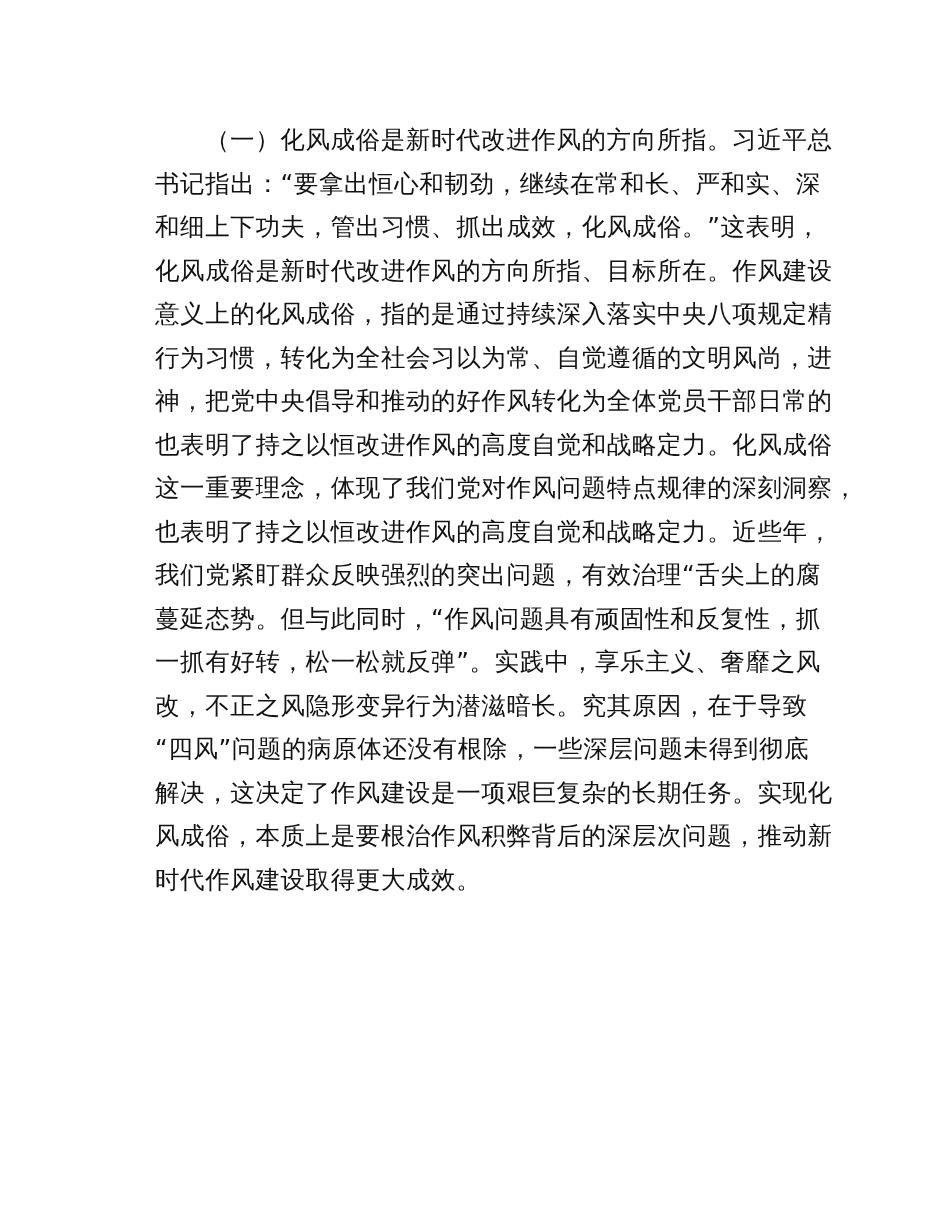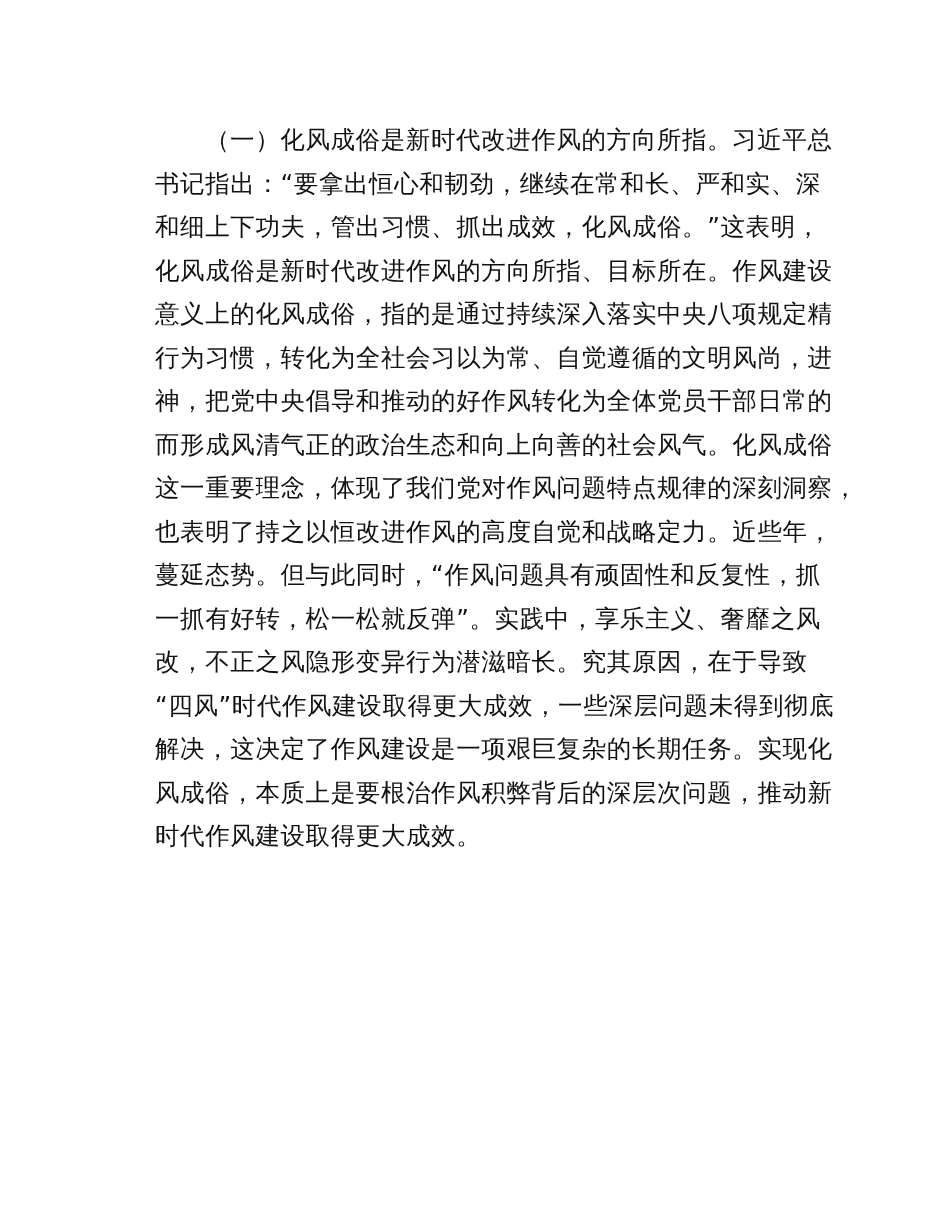--- a/index.html
+++ b/index.html
@@ -23,24 +23,25 @@
 
 <div class="page">
   <div class="para">
     <span class="line first">（一）化风成俗是新时代改进作风的方向所指。习近平总</span>
     <span class="line">书记指出：“要拿出恒心和韧劲，继续在常和长、严和实、深</span>
     <span class="line">和细上下功夫，管出习惯、抓出成效，化风成俗。”这表明，</span>
     <span class="line">化风成俗是新时代改进作风的方向所指、目标所在。作风建设</span>
     <span class="line">意义上的化风成俗，指的是通过持续深入落实中央八项规定精</span>
     <span class="line">行为习惯，转化为全社会习以为常、自觉遵循的文明风尚，进</span>
     <span class="line">神，把党中央倡导和推动的好作风转化为全体党员干部日常的</span>
-    <span class="line">而形成风清气正的政治生态和向上向善的社会风气。化风成俗</span>
+    <span class="line">也表明了持之以恒改进作风的高度自觉和战略定力。化风成俗</span>
     <span class="line">这一重要理念，体现了我们党对作风问题特点规律的深刻洞察，</span>
     <span class="line">也表明了持之以恒改进作风的高度自觉和战略定力。近些年，</span>
+    <span class="line">我们党紧盯群众反映强烈的突出问题，有效治理“舌尖上的腐</span>
     <span class="line">蔓延态势。但与此同时，“作风问题具有顽固性和反复性，抓</span>
     <span class="line">一抓有好转，松一松就反弹”。实践中，享乐主义、奢靡之风</span>
     <span class="line">改，不正之风隐形变异行为潜滋暗长。究其原因，在于导致</span>
-    <span class="line">“四风”时代作风建设取得更大成效，一些深层问题未得到彻底</span>
+    <span class="line">“四风”问题的病原体还没有根除，一些深层问题未得到彻底</span>
     <span class="line">解决，这决定了作风建设是一项艰巨复杂的长期任务。实现化</span>
     <span class="line">风成俗，本质上是要根治作风积弊背后的深层次问题，推动新</span>
     <span class="line">时代作风建设取得更大成效。</span>
   </div>
 </div>
 
 </body></html>

